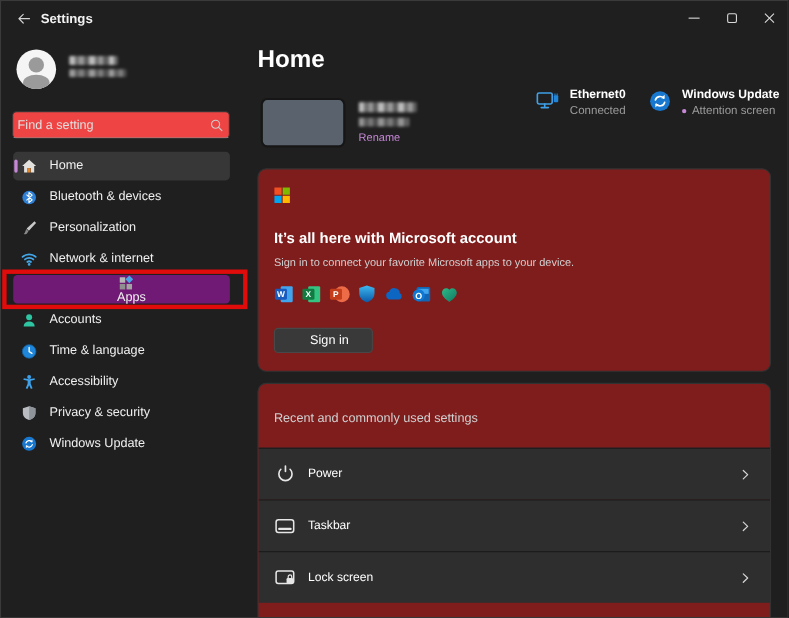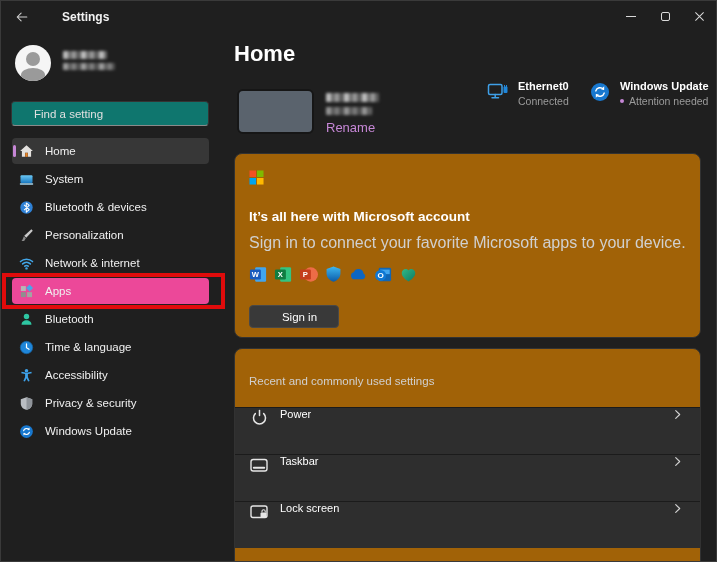--- a/index.html
+++ b/index.html
@@ -6,89 +6,89 @@
   html,body { background:#000; }
   .win {
     position:relative; width:717px; height:562px; overflow:hidden;
     background:#1f1f1f; color:#fff;
     font-family:"Liberation Sans", sans-serif;
     border:1px solid #3a3a3a;
   }
   
   .titlebar { position:absolute; left:0; top:0; right:0; height:30px; }
   .back-btn { position:absolute; left:10px; top:7px; width:22px; height:17px; display:flex; align-items:center; justify-content:center; }
-  .tb-title { position:absolute; left:36px; top:9px; font-size:12px; font-weight:bold; color:#f2f2f2;margin-left:25px; }
+  .tb-title { position:absolute; left:36px; top:9px; font-size:12px; font-weight:bold; color:#f2f2f2; }
   .tb-btns { position:absolute; right:0; top:0; display:flex; }
   .tb-btn { width:34px; height:30px; display:flex; align-items:center; justify-content:center; }
   .min-glyph { width:10px; height:1px; background:#d9d9d9; }
   .max-glyph { width:9px; height:9px; border:1px solid #d9d9d9; border-radius:2px; }
   
   .avatar { position:absolute; left:14px; top:44px; width:36px; height:36px; border-radius:50%; background:#f5f5f5; overflow:hidden; }
   .avatar .head { position:absolute; left:11px; top:7px; width:14px; height:14px; border-radius:50%; background:#9a9a9a; }
   .avatar .body { position:absolute; left:6px; top:23px; width:24px; height:14px; border-radius:50% 50% 0 0; background:#9a9a9a; }
   .redact { display:block; background:repeating-linear-gradient(90deg,#bdbdbd 0 5px,#6f6f6f 5px 9px,#9a9a9a 9px 13px,#5d5d5d 13px 18px); filter:blur(1.6px); border-radius:1px; }
   .uname1 { position:absolute; left:62px; top:50px; width:44px; height:8px; }
   .uname2 { position:absolute; left:62px; top:62px; width:52px; height:7px; opacity:.8; }
   .searchbox {
     position:absolute; left:10px; top:100px; width:198px; height:25px;
-    background:#0f766e; border:1px solid #343434; border-bottom-color:#8a8a8a;
-    border-radius:4px; display:flex; align-items:center; padding:0 22px;
+    background:#ef4444; border:1px solid #343434; border-bottom-color:#8a8a8a;
+    border-radius:4px; display:flex; align-items:center; padding:0 4px;
   }
   .searchbox input {
     flex:1; background:transparent; border:none; outline:none;
     color:#e8e8e8; font-size:11.5px; font-family:"Liberation Sans",sans-serif;
   }
   .searchbox input::placeholder { color:#e0e0e0; opacity:1; }
   .nav { position:absolute; left:11px; top:137px; width:197px; }
   .nav-item {
     position:relative; height:26px; margin-bottom:2px; border-radius:4px;
     display:flex; align-items:center; padding-left:7px; cursor:default;
   }
   .nav-item.selected { background:#373737; }
-  .nav-item.annotated { background:#ec4899; }
+  .nav-item.annotated { background:#701a75;flex-direction:column; }
   .nav-item .bar { display:none; position:absolute; left:1px; top:7px; width:3px; height:12px; border-radius:2px; background:var(--accent); }
   .nav-item.selected .bar { display:block; }
   .nav-item.annotated::after {
     content:""; position:absolute; left:-10px; right:-16px; top:-5px; bottom:-5px;
     border:4px solid var(--annotation); pointer-events:none; z-index:5;
   }
   .nav-ic { width:15px; height:15px; display:flex; }
   .nav-ic svg { width:15px; height:15px; }
   .nav-lb { margin-left:11px; font-size:11.5px; color:#f0f0f0; }
   
   .page-title { position:absolute; left:233px; top:40px; font-size:22px; font-weight:bold; color:#fff; }
   .thumb { position:absolute; left:236px; top:88px; width:77px; height:45px; background:#5a636d; border:2px solid #161616; border-radius:6px; }
   .dev1 { position:absolute; left:325px; top:92px; width:53px; height:9px; }
   .dev2 { position:absolute; left:325px; top:106px; width:46px; height:8px; opacity:.75; }
-  .rename { position:absolute; left:325px; top:119px; font-size:13px; color:var(--accent); cursor:pointer; }
+  .rename { position:absolute; left:325px; top:119px; font-size:10px; color:var(--accent); cursor:pointer; }
   .status-item { position:absolute; top:79px; display:flex; gap:9px; align-items:flex-start; }
   .status-item .st-ic { width:22px; height:22px; display:flex; margin-top:1px; }
   .st-title { font-size:11px; font-weight:bold; color:#fff; }
   .st-sub { font-size:10.5px; color:#9b9b9b; margin-top:3px; display:flex; align-items:center;text-align:center; }
   .dot { width:4px; height:4px; border-radius:50%; background:var(--accent); margin-right:5px; display:inline-block; }
-  .card { position:absolute; left:233px; width:467px; background:#a16207; border:1px solid #323232; border-radius:8px; }
+  .card { position:absolute; left:233px; width:467px; background:#7f1d1d; border:1px solid #323232; border-radius:8px; }
   .card-account { top:152px; height:185px; padding:16px 14px; }
   .ms-logo { width:15px; height:15px; display:block; }
   .acct-title { margin-top:24px; font-size:13.5px; font-weight:bold; color:#fff; }
-  .acct-sub { margin-top:10px; font-size:16px; color:#d0d0d0; }
+  .acct-sub { margin-top:10px; font-size:10px; color:#d0d0d0; }
   .app-row { margin-top:13px; display:flex; gap:6px; }
   .app-ic { width:19px; height:19px; display:flex; }
   .app-ic svg { width:19px; height:19px; }
   .signin-btn {
     margin-top:21px; width:90px; height:23px; background:#393939;
     border:1px solid #484848; border-radius:4px; color:#fff; font-size:11.5px;
     font-family:"Liberation Sans",sans-serif; display:flex; align-items:center; justify-content:center; cursor:pointer;padding-left:11px;
   }
   .card-rec { top:347px; height:230px; padding:0; overflow:hidden; }
   .rec-head { padding:17px 14px 0 14px; }
   .rec-title { font-size:13.5px; font-weight:bold; color:#fff; }
   .rec-sub { margin-top:9px; font-size:11.5px; color:#d0d0d0; }
   .rec-rows { margin-top:20px; }
   .rec-row {
-    height:47px; display:flex; padding:0 16px 0 14px;
+    height:47px; display:flex; align-items:center; padding:0 16px 0 14px;
     background:#2e2e2e; border-top:1px solid #1b1b1b; cursor:pointer;
   }
   .row-ic { width:20px; height:20px; display:flex; }
   .row-lb { margin-left:11px; font-size:11px; color:#fff; }
   .chev { margin-left:auto; width:13px; height:13px; display:flex; }
 </style>
 </head>
 <body>
 
 <div class="win">
@@ -137,35 +137,20 @@
           <svg viewBox="0 0 16 16">
             <path d="M8 1.3L14.8 7.4h-1.9v6.3H9.6V9.4H6.4v4.3H3.1V7.4H1.2z" fill="#e3e1de"></path>
             <rect x="6.7" y="9.4" width="2.6" height="4.3" fill="#e8862a"></rect>
           </svg>
         </span>
         <span class="nav-lb">Home</span>
       </div>
       <div class="nav-item">
         <span class="nav-ic">
           <svg viewBox="0 0 16 16">
-            <defs>
-              <linearGradient id="sysg" x1="0" y1="0" x2="0" y2="1">
-                <stop offset="0" stop-color="#6cc9f5"></stop>
-                <stop offset="1" stop-color="#1b7ac2"></stop>
-              </linearGradient>
-            </defs>
-            <rect x="1.6" y="3.4" width="12.8" height="8.2" rx="1" fill="url(#sysg)"></rect>
-            <rect x="0.8" y="11.9" width="14.4" height="1.6" rx="0.8" fill="#a9d8f0"></rect>
-          </svg>
-        </span>
-        <span class="nav-lb">System</span>
-      </div>
-      <div class="nav-item">
-        <span class="nav-ic">
-          <svg viewBox="0 0 16 16">
             <circle cx="8" cy="8" r="6.6" fill="#2e81d6"></circle>
             <path d="M7.8 3v10l3.1-2.7L5.4 5.3m2.4-2.2l3.1 2.7-5.5 5" stroke="#fff" stroke-width="1.1" fill="none" stroke-linejoin="round"></path>
           </svg>
         </span>
         <span class="nav-lb">Bluetooth &amp; devices</span>
       </div>
       <div class="nav-item">
         <span class="nav-ic">
           <svg viewBox="0 0 16 16">
             <path d="M13.2 1.3l1.5 1.5-7 7.6-2.1-2.1z" fill="#c9c9c9"></path>
@@ -196,21 +181,21 @@
         </span>
         <span class="nav-lb">Apps</span>
       </div>
       <div class="nav-item">
         <span class="nav-ic">
           <svg viewBox="0 0 16 16">
             <circle cx="8" cy="4.7" r="2.9" fill="#2ec6a2"></circle>
             <path d="M2.7 13.6c0-3 2.4-4.7 5.3-4.7s5.3 1.7 5.3 4.7z" fill="#2ec6a2"></path>
           </svg>
         </span>
-        <span class="nav-lb">Bluetooth</span>
+        <span class="nav-lb">Accounts</span>
       </div>
       <div class="nav-item">
         <span class="nav-ic">
           <svg viewBox="0 0 16 16">
             <circle cx="8" cy="8" r="6.6" fill="#1f86d9"></circle>
             <circle cx="8" cy="8" r="6.6" fill="none" stroke="#15609e" stroke-width="0.8"></circle>
             <path d="M8 4.2V8.2l2.7 1.7" stroke="#fff" stroke-width="1.3" fill="none" stroke-linecap="round"></path>
           </svg>
         </span>
         <span class="nav-lb">Time &amp; language</span>
@@ -278,21 +263,21 @@
         <path d="M6.8 9.9a4.4 4.4 0 017.6-1.6" stroke="#fff" stroke-width="1.5" fill="none" stroke-linecap="round"></path>
         <path d="M15.2 12.1a4.4 4.4 0 01-7.6 1.6" stroke="#fff" stroke-width="1.5" fill="none" stroke-linecap="round"></path>
         <path d="M15.2 5.2v3.2h-3.2z" fill="#fff"></path>
         <path d="M6.8 16.8v-3.2H10z" fill="#fff"></path>
       </svg>
     </span>
     <div class="st-col">
       <div class="st-title">Windows Update</div>
       <div class="st-sub">
           <span class="dot"></span>
-          <span>Attention needed</span>
+          <span>Attention screen</span>
         </div>
     </div>
   </div>
 
   <div class="card card-account">
     <svg class="ms-logo" viewBox="0 0 16 16">
       <rect x="0.5" y="0.5" width="7" height="7" fill="#f25022"></rect>
       <rect x="8.5" y="0.5" width="7" height="7" fill="#7fba00"></rect>
       <rect x="0.5" y="8.5" width="7" height="7" fill="#00a4ef"></rect>
       <rect x="8.5" y="8.5" width="7" height="7" fill="#ffb900"></rect>

